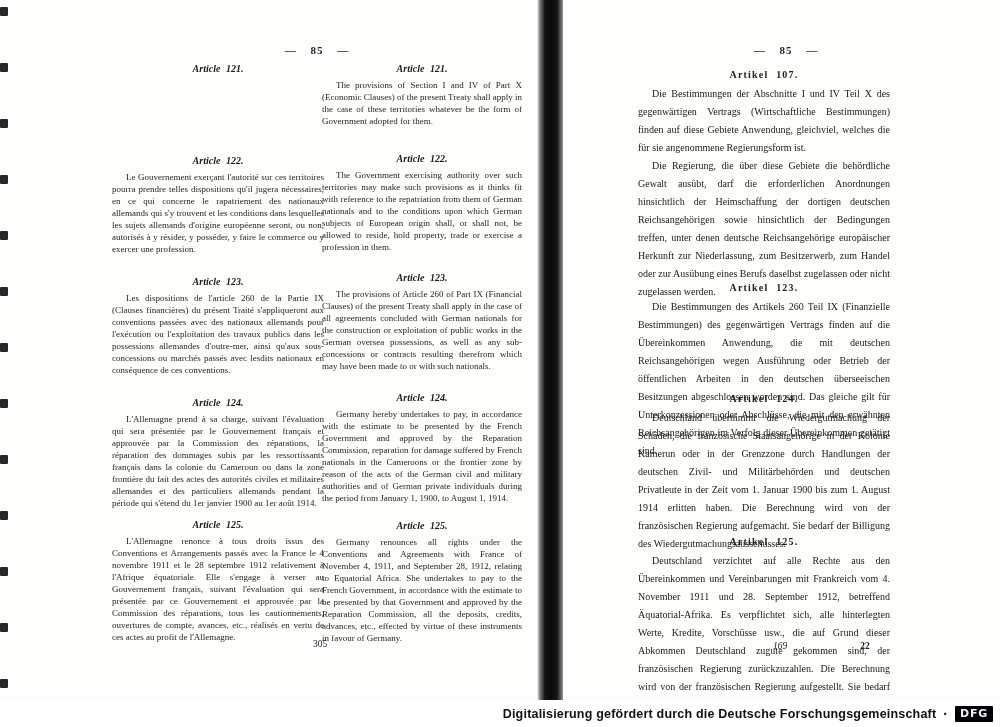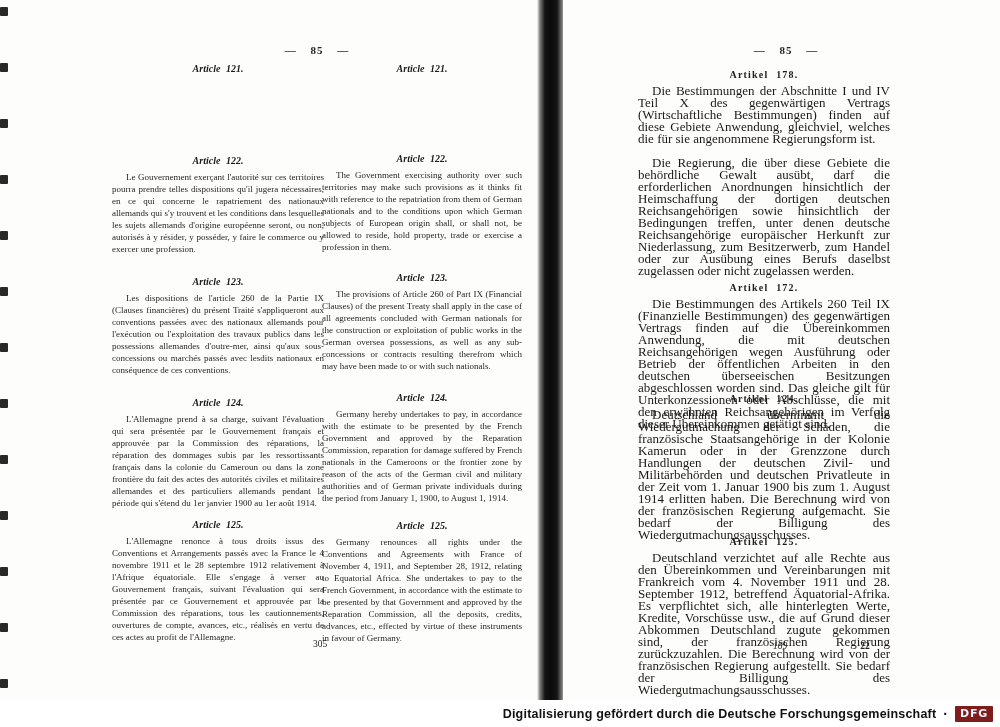--- a/index.html
+++ b/index.html
@@ -20,21 +20,21 @@
   #col-french{left:112px;width:212px;}
   #col-english{left:322px;width:200px;}
   #col-german{left:75px;width:252px;} 
 
   .article{position:absolute;left:0;right:0;}
   .art-heading{font-size:10px;font-weight:bold;font-style:italic;text-align:center;
     color:#1f1d1a;margin:0 0 3px 0;word-spacing:3px;line-height:14px;}
   .art-heading.de{font-style:normal;letter-spacing:1.2px;word-spacing:4px;}
   .art-body{font-size:9px;line-height:12px;color:#211f1c;text-align:justify;
     text-indent:14px;margin:0;}
-  .art-body.de{font-size:13px;line-height:12px;color:#1b1916;}
+  .art-body.de{font-size:10px;line-height:18px;color:#1b1916;}
 
   .page-num{position:absolute;font-size:9.5px;color:#232323;text-align:center;}
   #pagenum-168{left:300px;top:639px;width:40px;}
   #pagenum-169{left:197px;top:641px;width:40px;font-style:italic;} 
   #folio-22{left:287px;top:641px;width:30px;font-weight:700;} 
 
   
   #gutter{position:absolute;left:537px;top:0;width:28px;height:702px;
     background:linear-gradient(90deg,rgba(25,25,25,0) 0%,rgba(25,25,25,0.55) 10%,
       #151515 28%,#0a0a0a 50%,#161616 72%,rgba(25,25,25,0.55) 90%,rgba(25,25,25,0) 100%);}
@@ -42,21 +42,21 @@
   
   .film-mark{position:absolute;left:0;width:8px;height:9px;background:#161616;
     border-radius:1px;opacity:0.92;}
 
   
   #footer-bar{position:absolute;left:0;top:700px;width:1000px;height:27px;background:#ffffff;
     display:flex;align-items:center;justify-content:flex-end;gap:7px;padding-right:7px;
     box-sizing:border-box;font-family:"Liberation Sans","DejaVu Sans",sans-serif;}
   #footer-text{font-size:12.5px;font-weight:bold;color:#111111;letter-spacing:0.2px;}
   #footer-sep{font-size:14px;font-weight:bold;color:#111111;}
-  #dfg-logo{width:38px;height:16px;background:#7f1d1d;color:#eef3ff;display:flex;
+  #dfg-logo{width:38px;height:16px;background:#000000;color:#eef3ff;display:flex;
     align-items:center;justify-content:center;font-size:11px;font-weight:bold;
     letter-spacing:0.8px;font-family:"DejaVu Sans",sans-serif;border-radius:1px;}
 </style>
 </head>
 <body>
 
 <div id="canvas">
 
   <div class="page" id="page-left">
     <div class="page-header" id="header-left">— 85 —</div>
@@ -79,20 +79,21 @@
       </div>
       <div class="article" style="top:518px">
         <div class="art-heading">Article 125.</div>
         <p class="art-body">L'Allemagne renonce à tous droits issus des Conventions et Arrangements passés avec la France le 4 novembre 1911 et le 28 septembre 1912 relativement à l'Afrique équatoriale. Elle s'engage à verser au Gouvernement français, suivant l'évaluation qui sera présentée par ce Gouvernement et approuvée par la Commission des réparations, tous les cautionnements, ouvertures de compte, avances, etc., réalisés en vertu de ces actes au profit de l'Allemagne.</p>
       </div>
     </div>
 
     <div class="col" id="col-english">
       <div class="article" style="top:62px">
         <div class="art-heading">Article 121.</div>
+        <p class="art-body">The provisions of Section I and IV of Part X (Economic Clauses) of the present Treaty shall apply in the case of these territories whatever be the form of Government adopted for them.</p>
       </div>
       <div class="article" style="top:152px">
         <div class="art-heading">Article 122.</div>
         <p class="art-body">The Government exercising authority over such territories may make such provisions as it thinks fit with reference to the repatriation from them of German nationals and to the conditions upon which German subjects of European origin shall, or shall not, be allowed to reside, hold property, trade or exercise a profession in them.</p>
       </div>
       <div class="article" style="top:271px">
         <div class="art-heading">Article 123.</div>
         <p class="art-body">The provisions of Article 260 of Part IX (Financial Clauses) of the present Treaty shall apply in the case of all agreements concluded with German nationals for the construction or exploitation of public works in the German oversea possessions, as well as any sub-concessions or contracts resulting therefrom which may have been made to or with such nationals.</p>
       </div>
       <div class="article" style="top:391px">
@@ -108,28 +109,28 @@
     <div class="page-num" id="pagenum-168">305</div>
   </div>
 
   <div id="gutter"></div>
 
   <div class="page" id="page-right">
     <div class="page-header" id="header-right">— 85 —</div>
 
     <div class="col" id="col-german">
       <div class="article" style="top:68px">
-        <div class="art-heading de">Artikel 178.</div>
+        <div class="art-heading de">Artikel 107.</div>
         <p class="art-body de">Die Bestimmungen der Abschnitte I und IV Teil X des gegenwärtigen Vertrags (Wirtschaftliche Bestimmungen) finden auf diese Gebiete Anwendung, gleichviel, welches die für sie angenommene Regierungsform ist.</p>
       </div>
       <div class="article" style="top:157px">
         <p class="art-body de">Die Regierung, die über diese Gebiete die behördliche Gewalt ausübt, darf die erforderlichen Anordnungen hinsichtlich der Heimschaffung der dortigen deutschen Reichsangehörigen sowie hinsichtlich der Bedingungen treffen, unter denen deutsche Reichsangehörige europäischer Herkunft zur Niederlassung, zum Besitzerwerb, zum Handel oder zur Ausübung eines Berufs daselbst zugelassen oder nicht zugelassen werden.</p>
       </div>
       <div class="article" style="top:281px">
-        <div class="art-heading de">Artikel 172.</div>
+        <div class="art-heading de">Artikel 123.</div>
         <p class="art-body de">Die Bestimmungen des Artikels 260 Teil IX (Finanzielle Bestimmungen) des gegenwärtigen Vertrags finden auf die Übereinkommen Anwendung, die mit deutschen Reichsangehörigen wegen Ausführung oder Betrieb der öffentlichen Arbeiten in den deutschen überseeischen Besitzungen abgeschlossen worden sind. Das gleiche gilt für Unterkonzessionen oder Abschlüsse, die mit den erwähnten Reichsangehörigen im Verfolg dieser Übereinkommen getätigt sind.</p>
       </div>
       <div class="article" style="top:392px">
         <div class="art-heading de">Artikel 124.</div>
         <p class="art-body de">Deutschland übernimmt die Wiedergutmachung der Schäden, die französische Staatsangehörige in der Kolonie Kamerun oder in der Grenzzone durch Handlungen der deutschen Zivil- und Militärbehörden und deutschen Privatleute in der Zeit vom 1. Januar 1900 bis zum 1. August 1914 erlitten haben. Die Berechnung wird von der französischen Regierung aufgemacht. Sie bedarf der Billigung des Wiedergutmachungsausschusses.</p>
       </div>
       <div class="article" style="top:535px">
         <div class="art-heading de">Artikel 125.</div>
         <p class="art-body de">Deutschland verzichtet auf alle Rechte aus den Übereinkommen und Vereinbarungen mit Frankreich vom 4. November 1911 und 28. September 1912, betreffend Äquatorial-Afrika. Es verpflichtet sich, alle hinterlegten Werte, Kredite, Vorschüsse usw., die auf Grund dieser Abkommen Deutschland zugute gekommen sind, der französischen Regierung zurückzuzahlen. Die Berechnung wird von der französischen Regierung aufgestellt. Sie bedarf der Billigung des Wiedergutmachungsausschusses.</p>
       </div>

